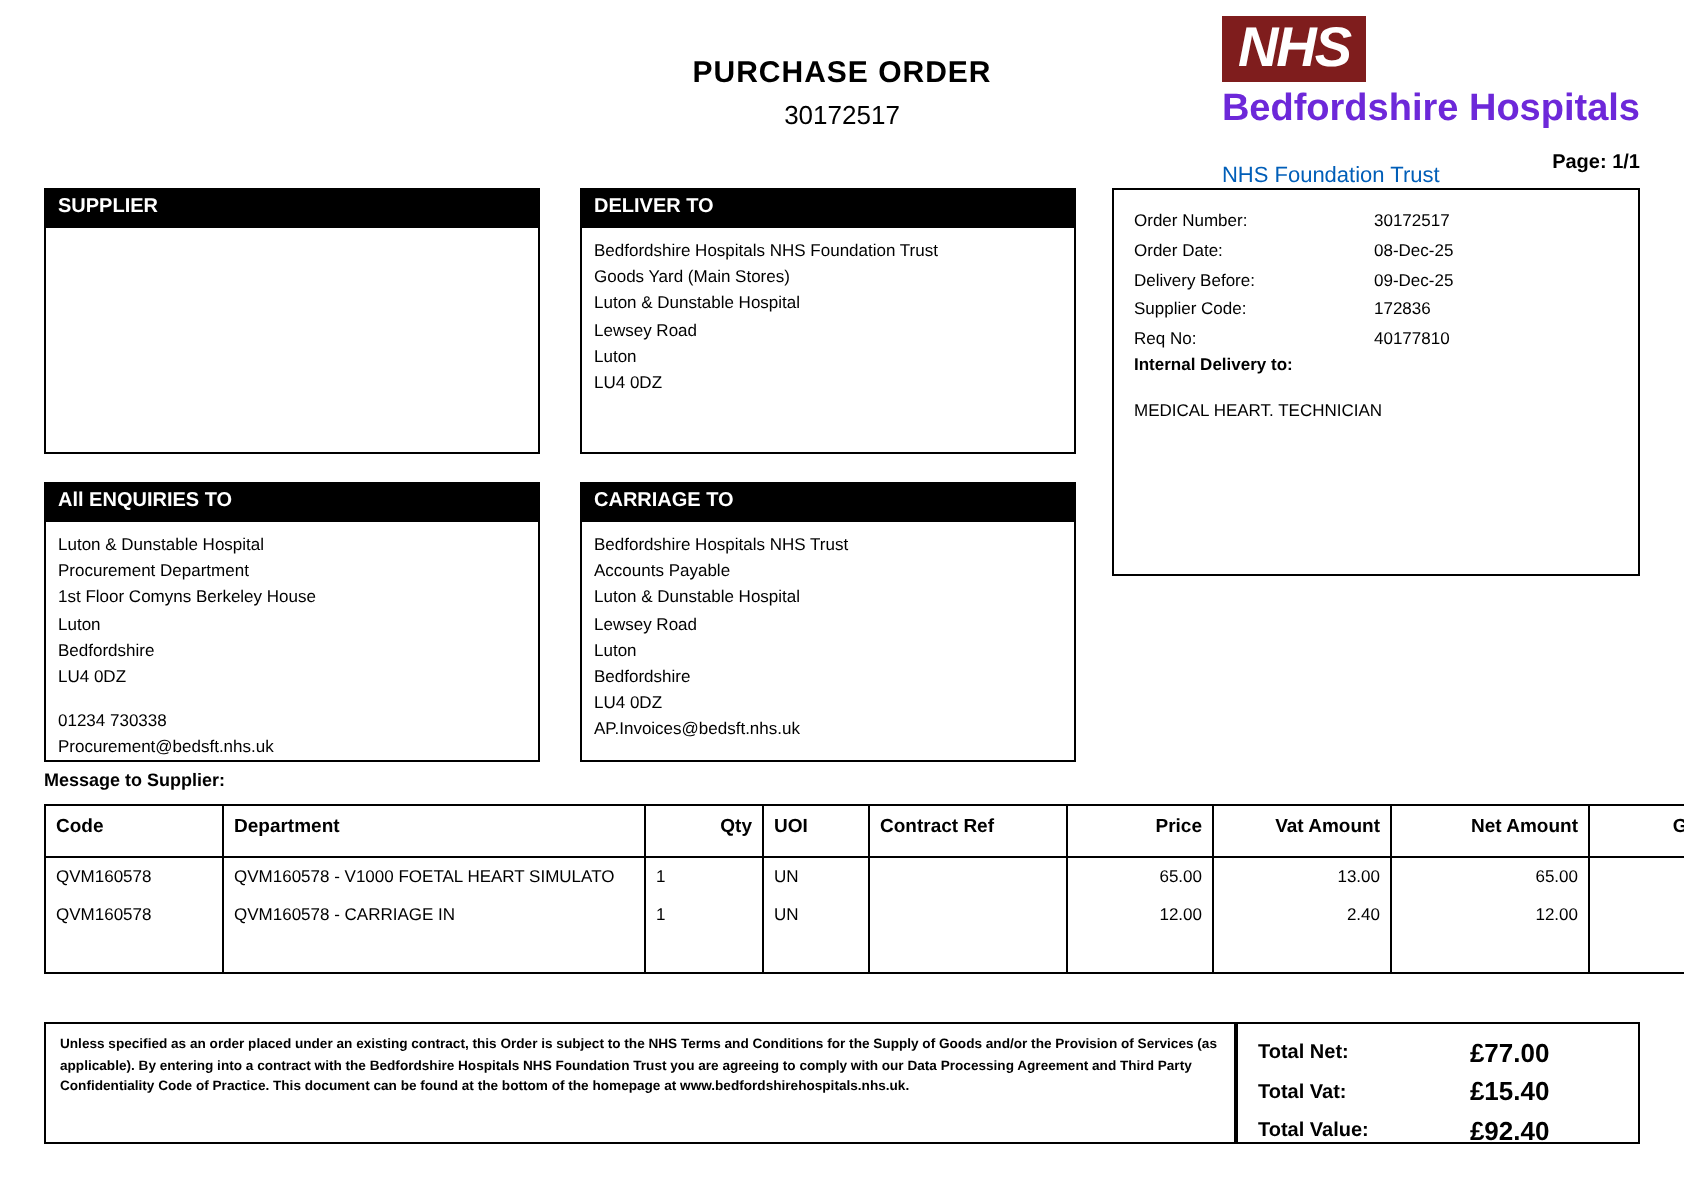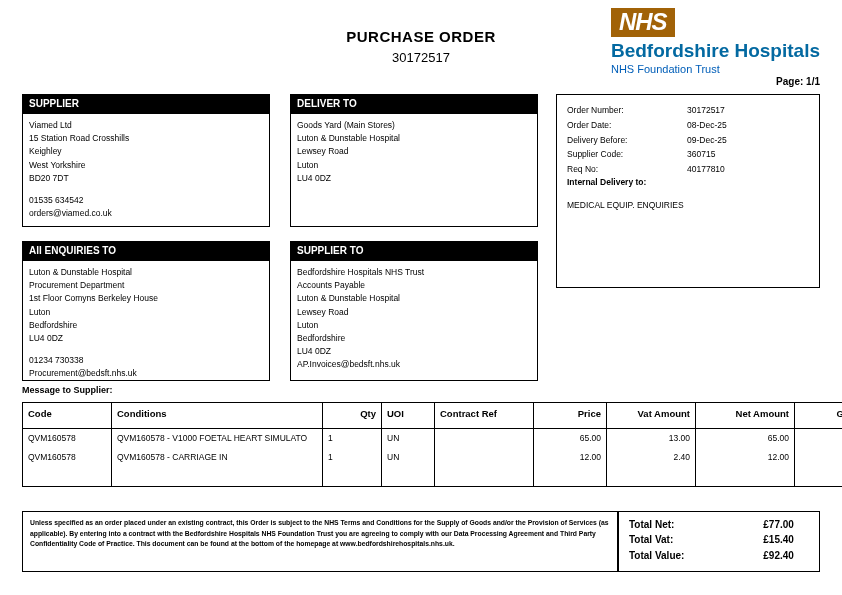--- a/index.html
+++ b/index.html
@@ -42,42 +42,42 @@
   }
 
   
   .nhs-logo {
     position: absolute;
     right: 22px;
     top: 8px;
     text-align: left;
   }
   .nhs-badge {
-    background: #a16207;
+    background: #7f1d1d;
     color: #ffffff;
     font-family: "Liberation Sans", sans-serif;
     font-weight: bold;
     font-style: italic;
-    font-size: 24px;
+    font-size: 28px;
     letter-spacing: -1px;
     padding: 2px 8px 3px 8px;
     display: inline-block;
     line-height: 1;
   }
   .nhs-trust-name {
-    color: #0369a1;
+    color: #6d28d9;
     font-size: 19px;
     font-weight: bold;
     margin-top: 4px;
     line-height: 1.1;
   }
   .nhs-trust-sub {
     color: #005EB8;
     font-size: 11px;
-    margin-top: 1px;
+    margin-top: 16px;
   }
   .page-no {
     position: absolute;
     right: 22px;
     top: 76px;
     font-size: 10px;
     font-weight: bold;
   }
 
   
@@ -230,57 +230,48 @@
     width: 100%;
     border-collapse: collapse;
   }
   #totals-box td {
     font-size: 10px;
     font-weight: bold;
     padding: 0.5px 0;
     line-height: 1.45;
   }
   #totals-box td.tval {
-    text-align: center;
-    font-size: 10px;
+    text-align: left;
+    font-size: 13px;
   }
   .line { line-height: 1.55; }
 </style>
 </head>
 <body>
 
 <div class="page">
 
   <div class="doc-title">PURCHASE ORDER</div>
   <div class="doc-number">30172517</div>
 
   <div class="nhs-logo">
     <div class="nhs-badge">NHS</div>
     <div class="nhs-trust-name">Bedfordshire Hospitals</div>
     <div class="nhs-trust-sub">NHS Foundation Trust</div>
   </div>
   <div class="page-no">Page:  1/1</div>
 
   <div class="box" id="supplier-box">
     <div class="box-head">SUPPLIER</div>
-    <div class="box-body">
-      <div class="line">Viamed Ltd</div>
-      <div class="line">15 Station Road  Crosshills</div>
-      <div class="line">Keighley</div>
-      <div class="line">West Yorkshire</div>
-      <div class="line">BD20 7DT</div>
-      <div class="gap"></div>
-      <div class="line">01535 634542</div>
-      <div class="line">orders@viamed.co.uk</div>
-    </div>
   </div>
 
   <div class="box" id="deliverto-box">
     <div class="box-head">DELIVER TO</div>
     <div class="box-body">
+      <div class="line">Bedfordshire Hospitals NHS Foundation Trust</div>
       <div class="line">Goods Yard (Main Stores)</div>
       <div class="line">Luton &amp; Dunstable Hospital</div>
       <div class="line">Lewsey Road</div>
       <div class="line">Luton</div>
       <div class="line">LU4 0DZ</div>
     </div>
   </div>
 
   <div class="box" id="enquiries-box">
     <div class="box-head">All ENQUIRIES TO</div>
@@ -291,21 +282,21 @@
       <div class="line">Luton</div>
       <div class="line">Bedfordshire</div>
       <div class="line">LU4 0DZ</div>
       <div class="gap"></div>
       <div class="line">01234 730338</div>
       <div class="line">Procurement@bedsft.nhs.uk</div>
     </div>
   </div>
 
   <div class="box" id="invoiceto-box">
-    <div class="box-head">SUPPLIER TO</div>
+    <div class="box-head">CARRIAGE TO</div>
     <div class="box-body">
       <div class="line">Bedfordshire Hospitals NHS Trust</div>
       <div class="line">Accounts Payable</div>
       <div class="line">Luton &amp; Dunstable Hospital</div>
       <div class="line">Lewsey Road</div>
       <div class="line">Luton</div>
       <div class="line">Bedfordshire</div>
       <div class="line">LU4 0DZ</div>
       <div class="line">AP.Invoices@bedsft.nhs.uk</div>
     </div>
@@ -321,39 +312,39 @@
         <tr>
           <td class="lbl">Order Date:</td>
           <td class="val">08-Dec-25</td>
         </tr>
         <tr>
           <td class="lbl">Delivery Before:</td>
           <td class="val">09-Dec-25</td>
         </tr>
         <tr>
           <td class="lbl">Supplier Code:</td>
-          <td class="val">360715</td>
+          <td class="val">172836</td>
         </tr>
         <tr>
           <td class="lbl">Req No:</td>
           <td class="val">40177810</td>
         </tr>
       </tbody>
     </table>
     <div class="internal-head">Internal Delivery to:</div>
-    <div class="internal-val">MEDICAL EQUIP. ENQUIRIES</div>
+    <div class="internal-val">MEDICAL HEART. TECHNICIAN</div>
   </div>
 
   <div id="message-label">Message to Supplier:</div>
 
   <table id="items-table">
     <thead>
       <tr>
         <th class="col-code">Code</th>
-        <th class="col-desc">Conditions</th>
+        <th class="col-desc">Department</th>
         <th class="col-qty num">Qty</th>
         <th class="col-uoi">UOI</th>
         <th class="col-ref">Contract Ref</th>
         <th class="col-price num">Price</th>
         <th class="col-vat num">Vat Amount</th>
         <th class="col-net num">Net Amount</th>
         <th class="col-gross num">Gross Amount</th>
       </tr>
     </thead>
     <tbody>

